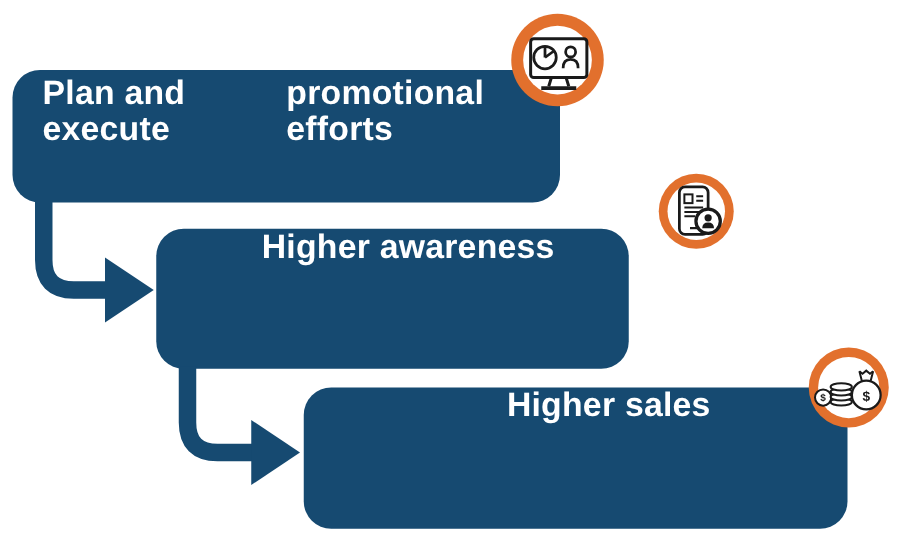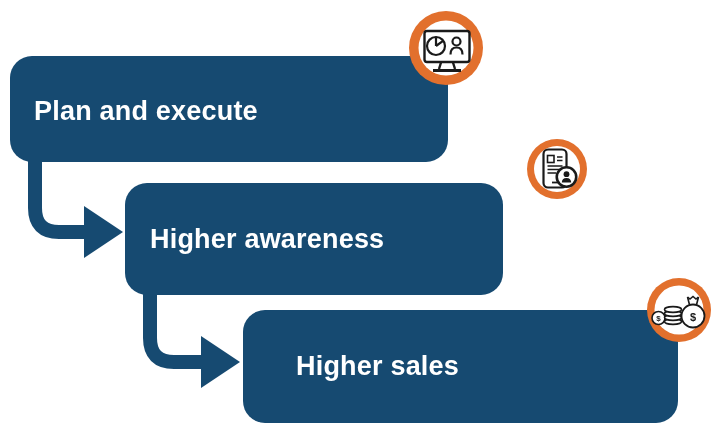--- a/index.html
+++ b/index.html
@@ -16,21 +16,20 @@
     background:var(--bg);
     overflow:hidden;
     font-family:"Liberation Sans", sans-serif;
   }
   .box{
     position:absolute;
     background:var(--box);
     border-radius:22px;
     color:var(--text);
     display:flex;
-    flex-direction:column;
     justify-content:center;
   }
   .box .line{
     display:block;
     font-size:27px;
     font-weight:700;
     line-height:29px;
     letter-spacing:0.2px;
   }
   .box1{left:10px;top:56px;width:438px;height:106px;padding-left:24px;padding-top:4px;box-sizing:border-box;}
@@ -46,20 +45,21 @@
   .g-solid{fill:var(--glyph);stroke:none;}
   .dollar{fill:var(--glyph);font-family:"Liberation Sans",sans-serif;font-weight:700;}
 </style>
 </head>
 <body>
 
 <div class="canvas">
 
   <div class="box box1">
     <span class="line">Plan and execute</span>
+    <span class="line">promotional efforts</span>
   </div>
 
   <div class="box box2">
     <span class="line">Higher awareness</span>
   </div>
 
   <div class="box box3">
     <span class="line">Higher sales</span>
   </div>
 

